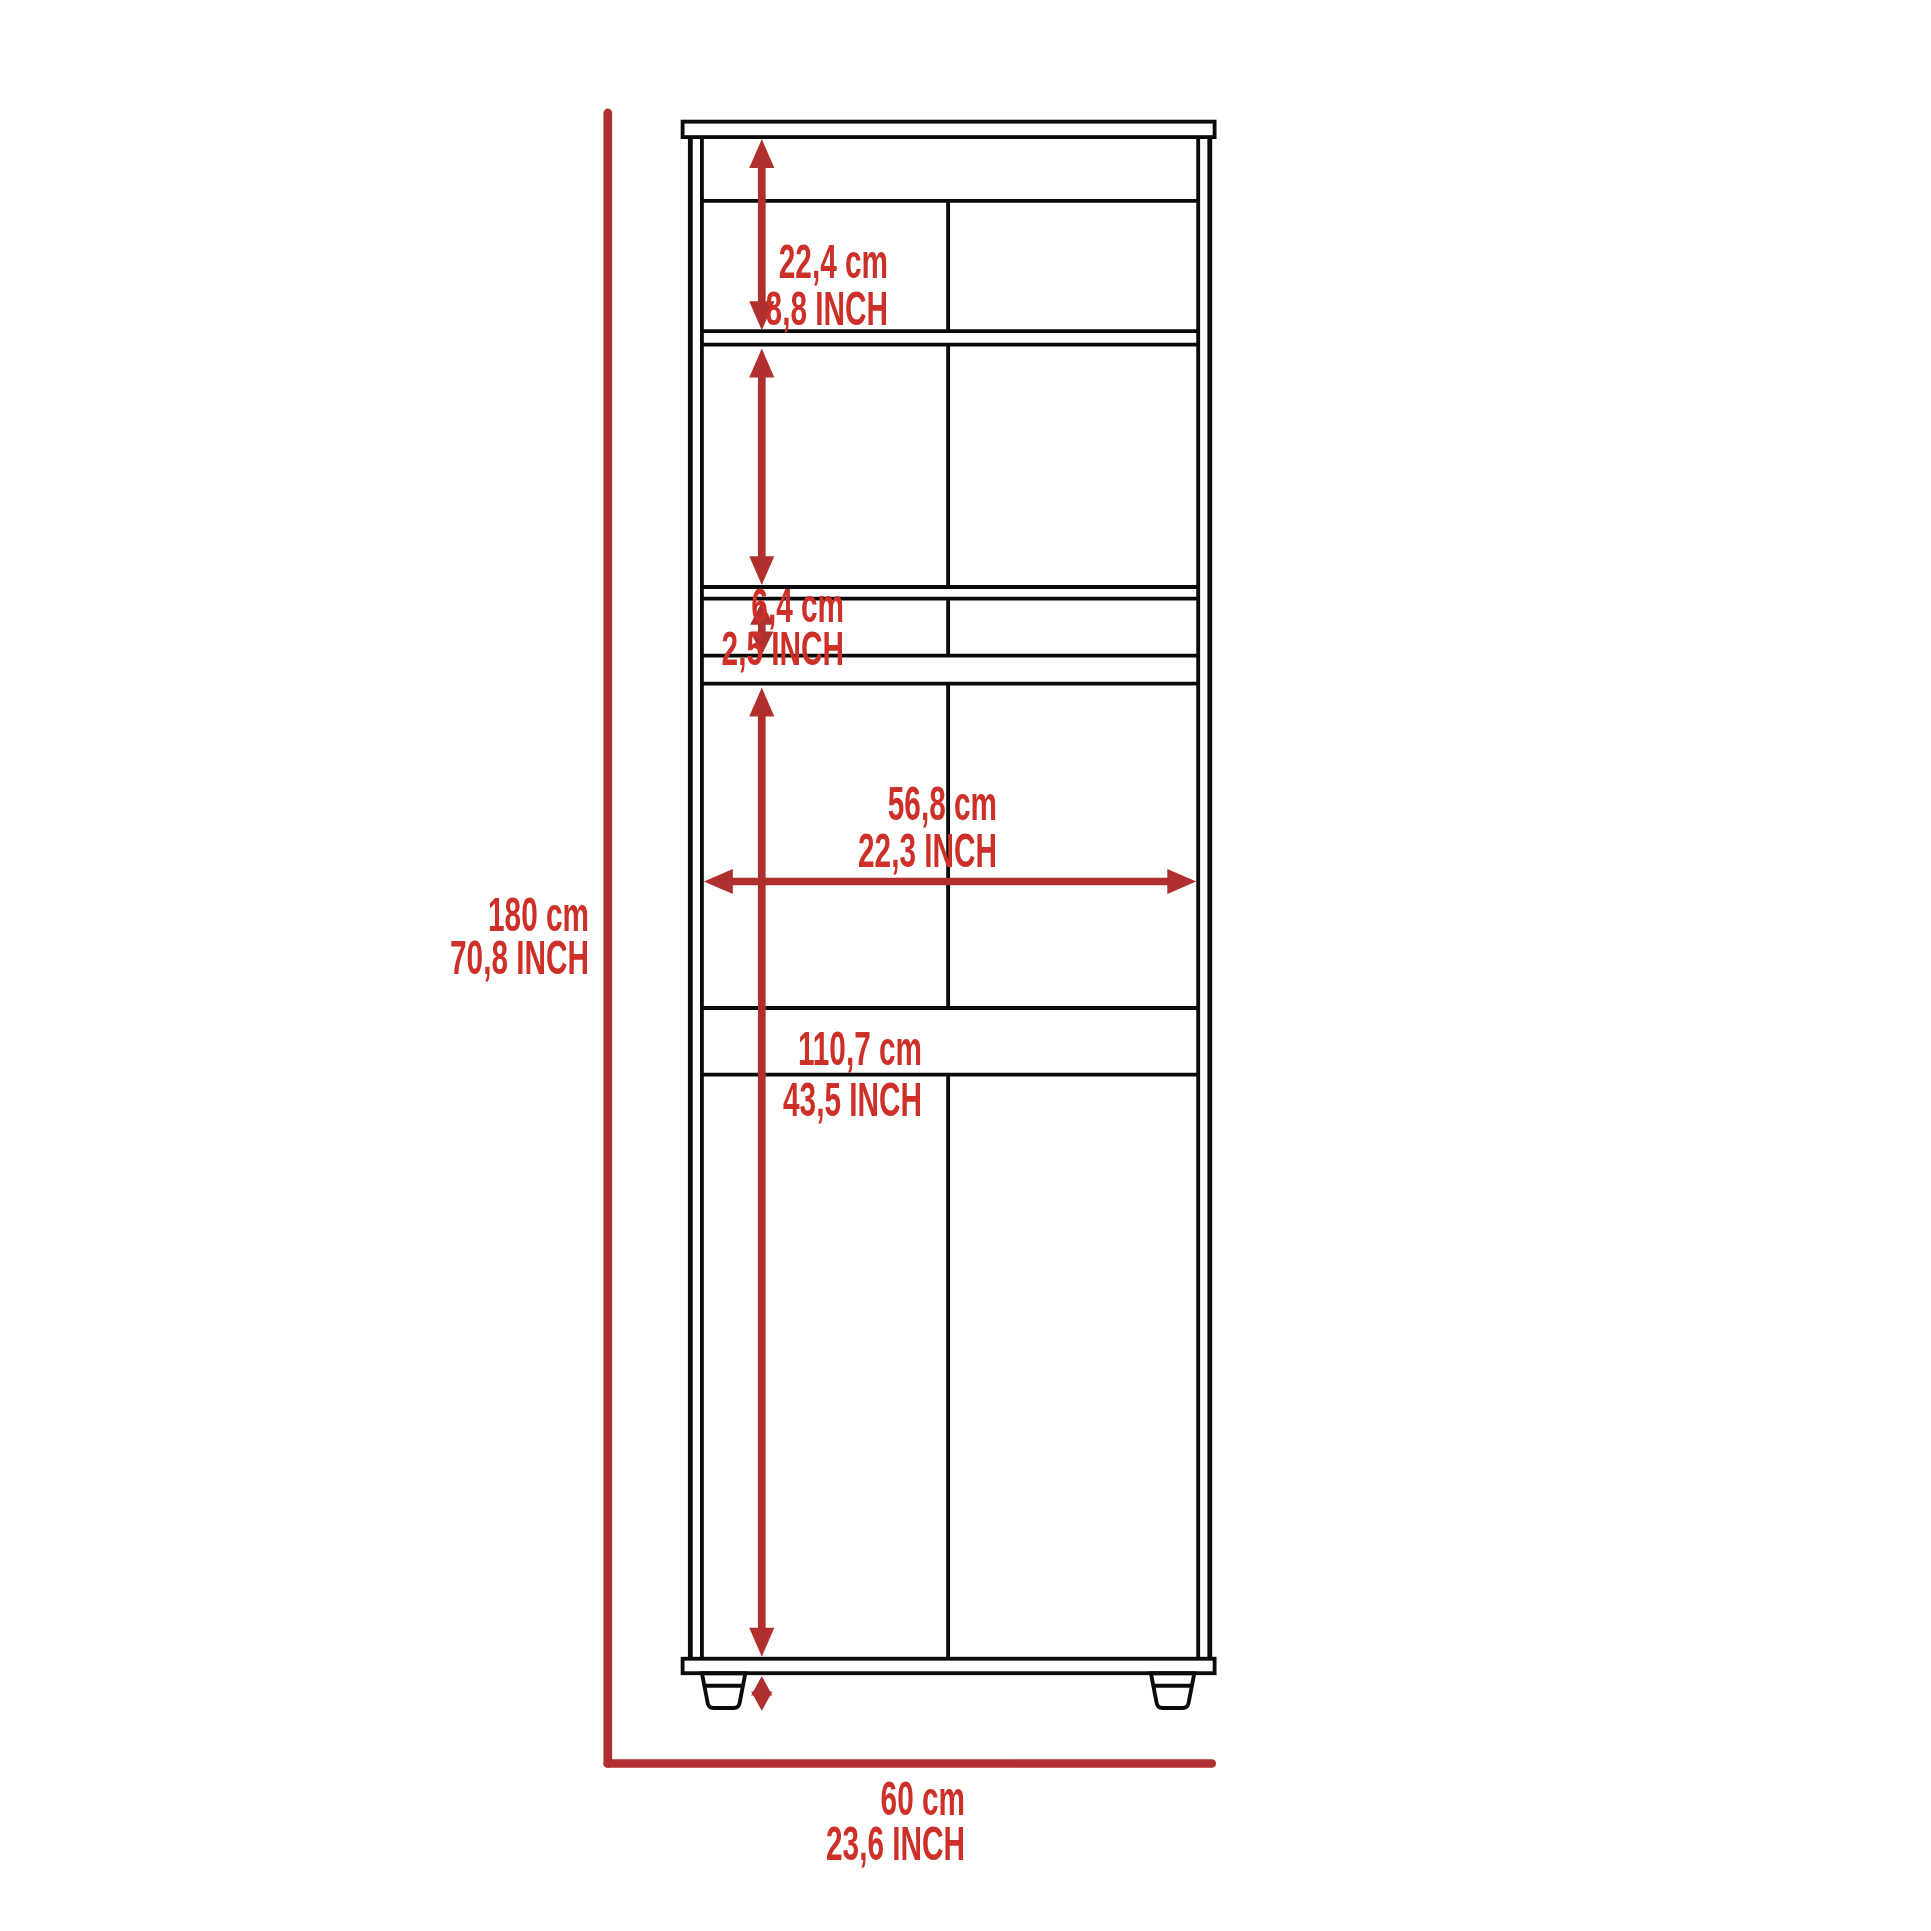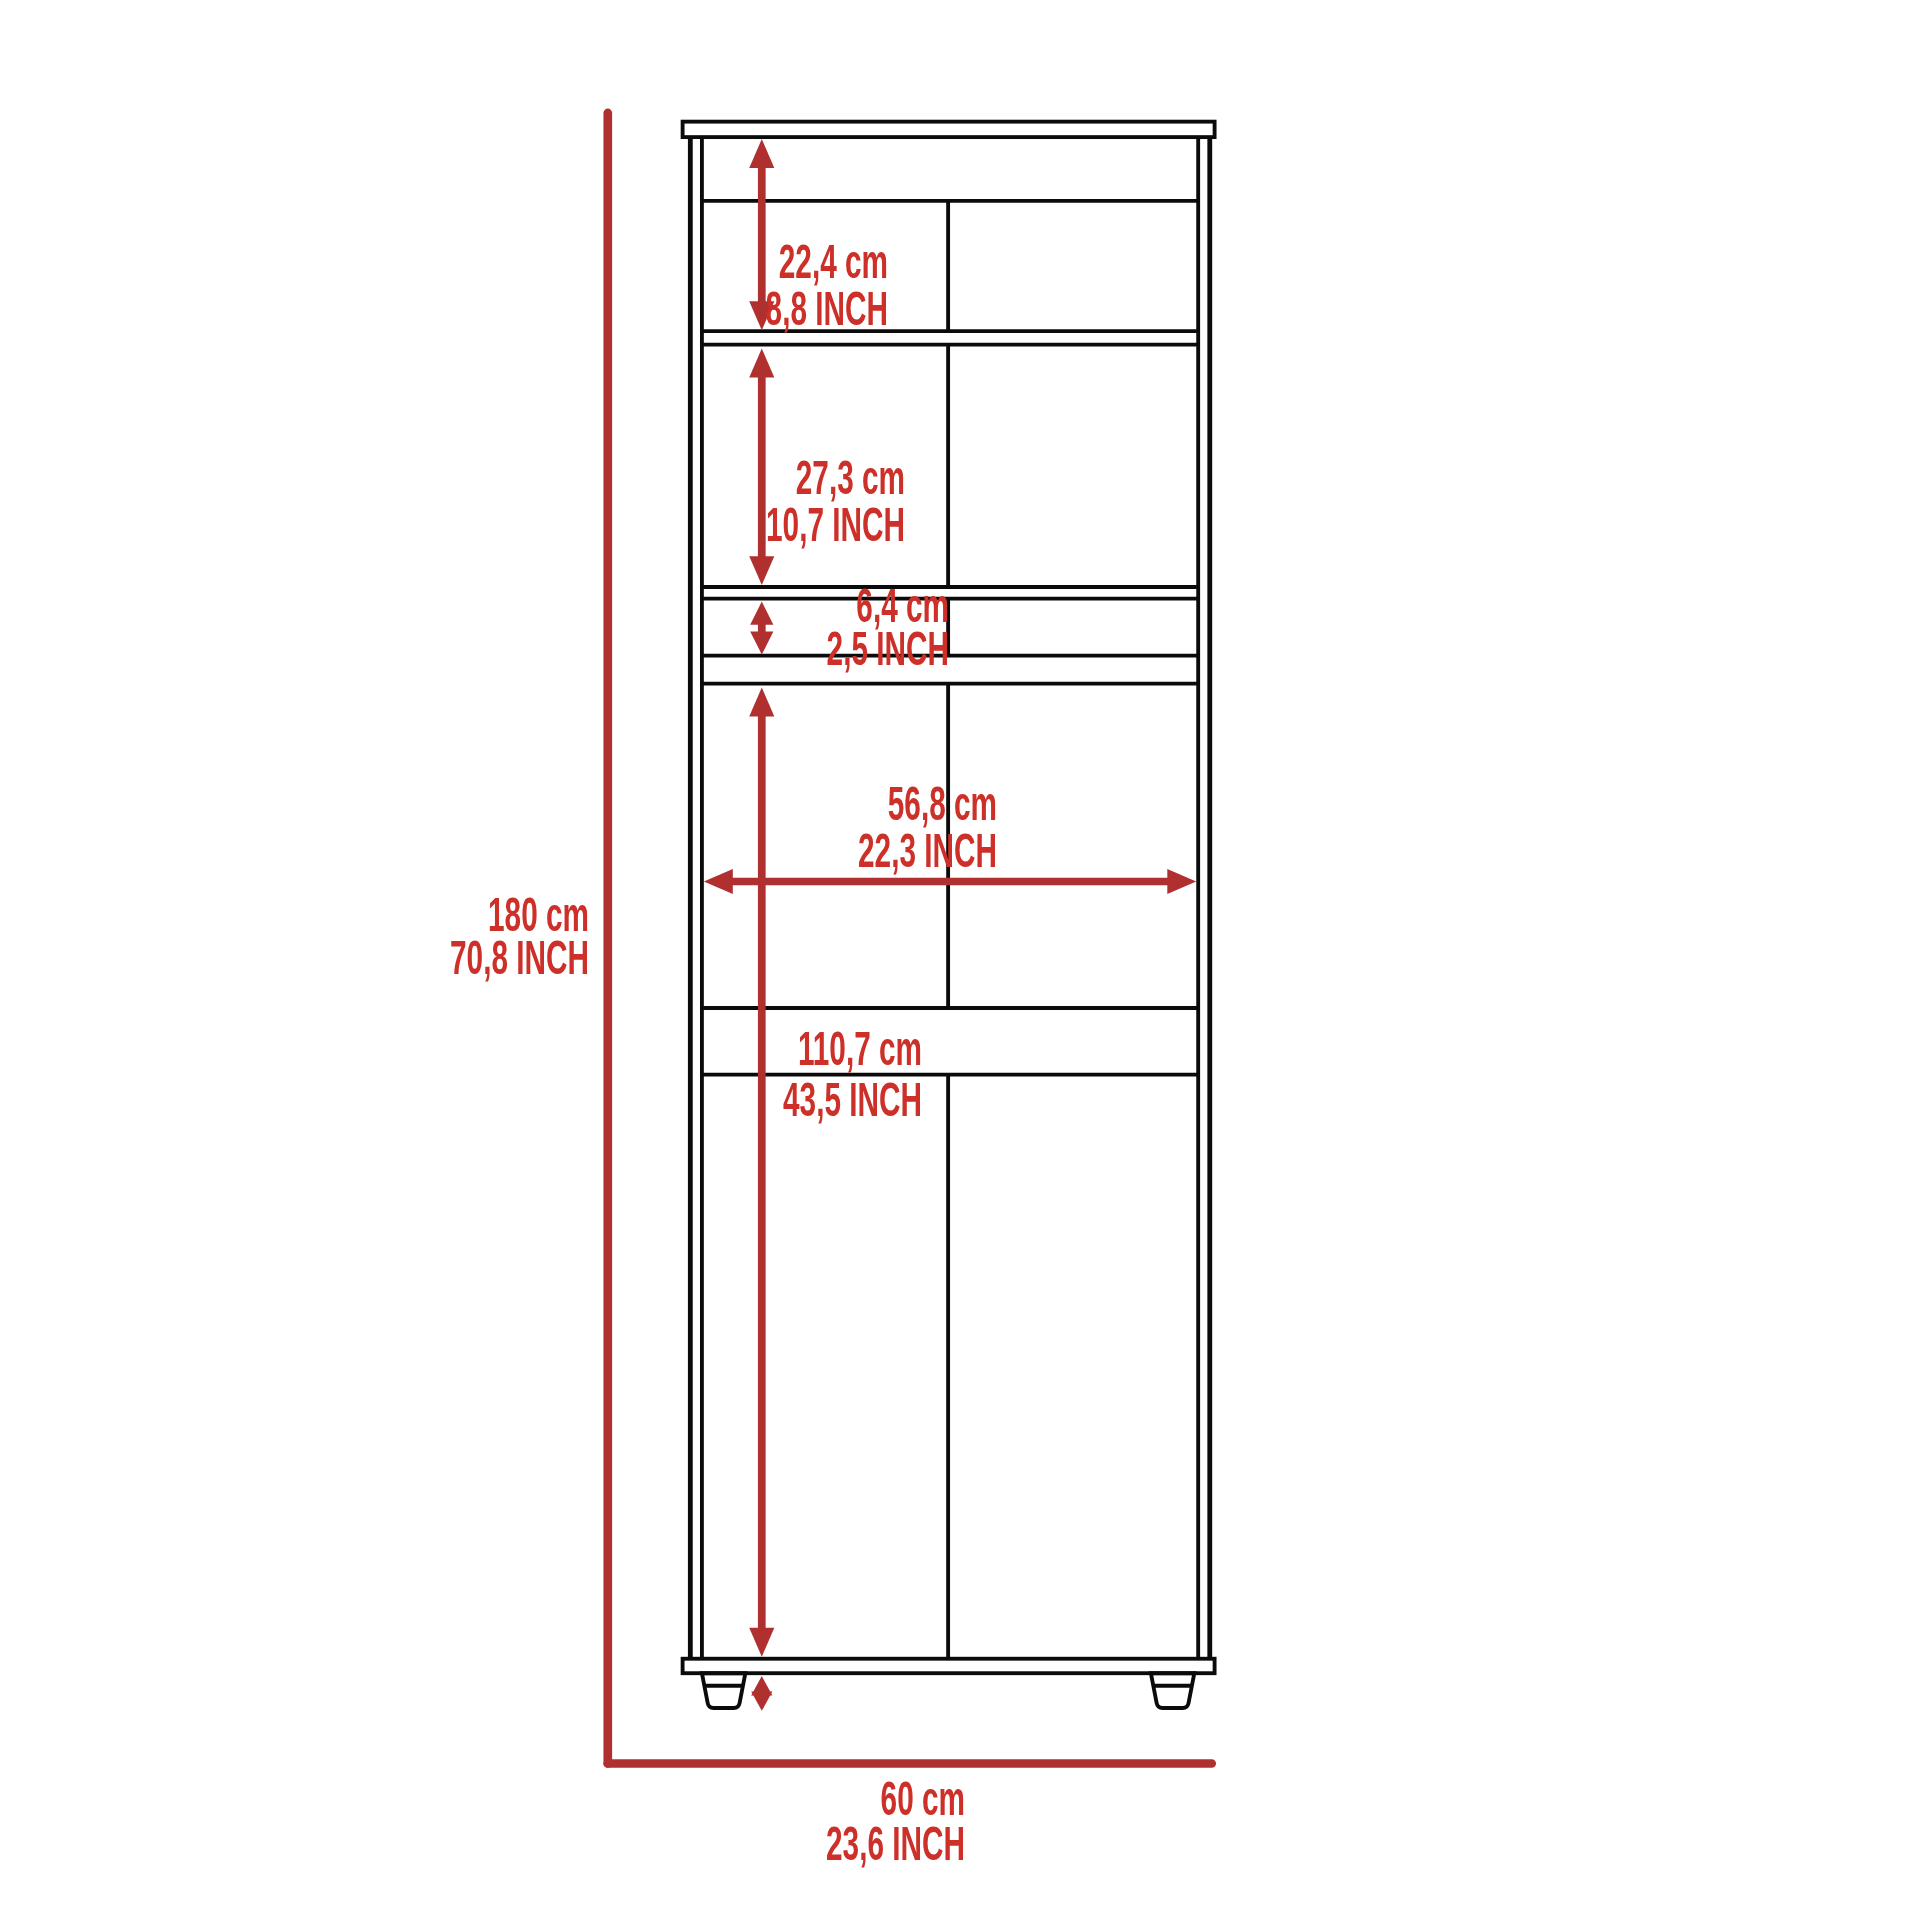--- a/index.html
+++ b/index.html
@@ -131,26 +131,22 @@
         <polygon class="rf" points="789,1772 778,1752 800,1752"></polygon>
       </g>
     </g>
   </svg>
 
   <div class="dim-label" style="right:1043px;top:238px;">
     <span class="ln">22,4 cm</span>
     <span class="ln">8,8 INCH</span>
   </div>
 
-  <div class="dim-label" style="right:1026px;top:454px;">
-    <span class="ln">27,3 cm</span>
-    <span class="ln">10,7 INCH</span>
-  </div>
 
-  <div class="dim-label sp-m4" style="right:982px;top:582px;">
+  <div class="dim-label sp-m4" style="right:1087px;top:582px;">
     <span class="ln">6,4 cm</span>
     <span class="ln">2,5 INCH</span>
   </div>
 
   <div class="dim-label" style="right:934px;top:780px;">
     <span class="ln">56,8 cm</span>
     <span class="ln">22,3 INCH</span>
   </div>
 
   <div class="dim-label sp-p4" style="right:1009px;top:1025px;">

